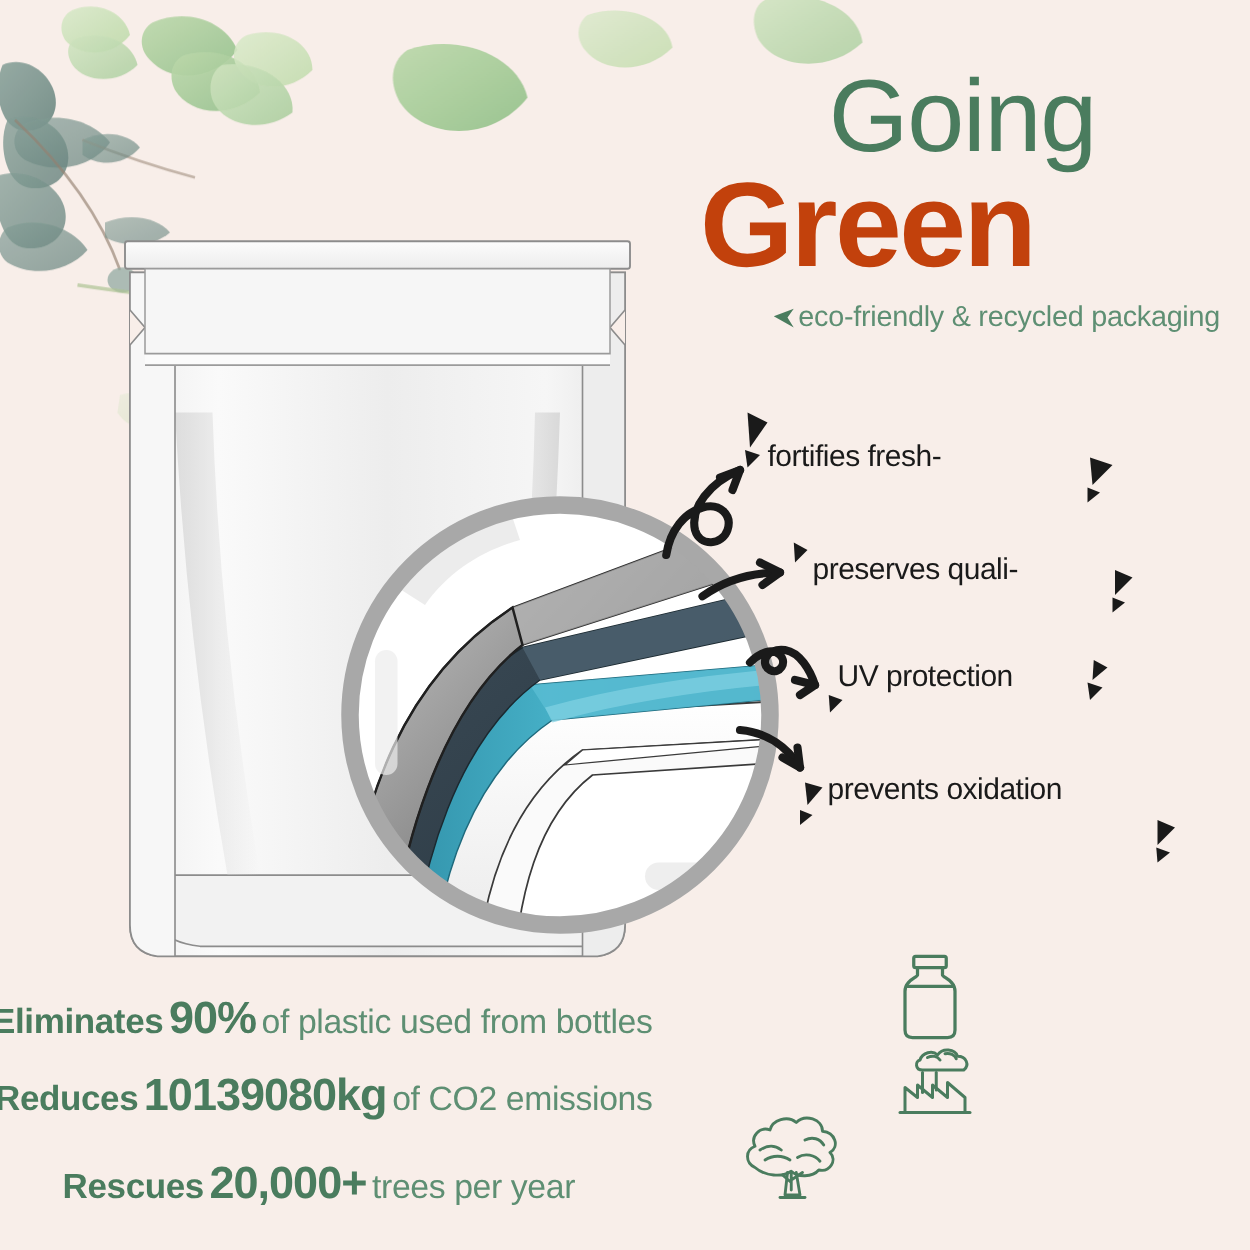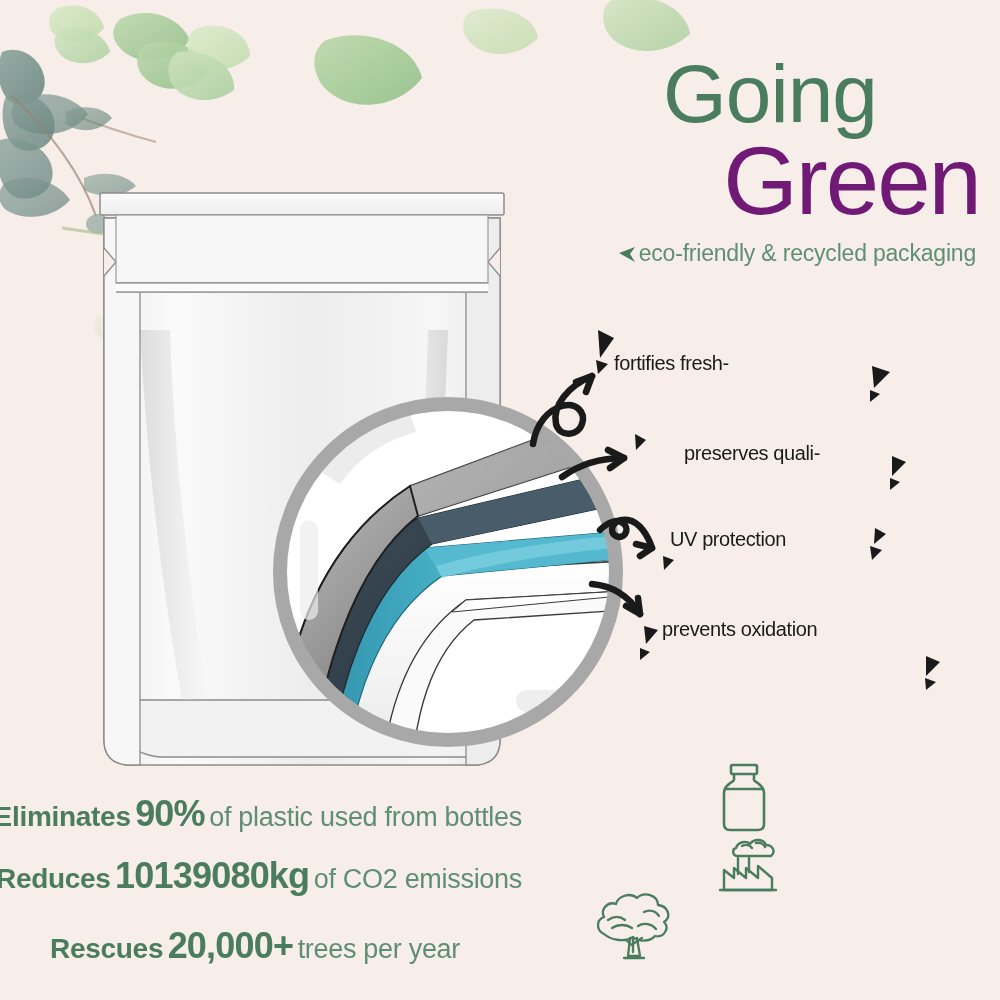--- a/index.html
+++ b/index.html
@@ -13,39 +13,39 @@
   #stage { position:absolute; inset:0; width:872px; height:1000px; }
   .layer { position:absolute; inset:0; width:1000px; height:1000px; }
 
   
   #header { position:absolute; left:560px; top:55px; width:420px; text-align:right; }
   #title-going {
     font-size:82px; line-height:0.95; font-weight:400; letter-spacing:-1px;
     color:#4A7C5E; display:block; text-align:center;
   }
   #title-green {
-    font-size:96px; line-height:0.95; font-weight:normal; letter-spacing:-2px;
-    color:#701a75; display:block; text-align:right; margin-top:2px;
+    font-size:96px; line-height:0.95; font-weight:bold; letter-spacing:-2px;
+    color:#c2410c; display:block; text-align:left; margin-top:2px;
   }
   #subtitle-row {
     display:flex; align-items:center; justify-content:flex-end;
     margin-top:14px; padding-right:4px;
   }
   #subtitle-text {
     font-size:23px; color:#5E8F73; font-weight:400; letter-spacing:-0.2px;
   }
   .sub-mark { flex:0 0 auto; }
 
   
   .ann-label {
-    position:absolute; color:#1A1A1A; font-size:20px;
+    position:absolute; color:#1A1A1A; font-size:24px;
     font-weight:400; letter-spacing:-0.4px; white-space:nowrap;
   }
   #ann-0 { left:614px; top:352px; }
-  #ann-1 { left:684px; top:442px; }
+  #ann-1 { left:650px; top:442px; }
   #ann-2 { left:670px; top:528px; }
   #ann-3 { left:662px; top:618px; }
 
   
   #stats { position:absolute; left:0px; top:786px; width:760px; }
   .stat-row {
     display:flex; align-items:center; justify-content:flex-end;
     gap:10px; height:56px; padding-right:0px;
   }
   .stat-text { white-space:nowrap; }

